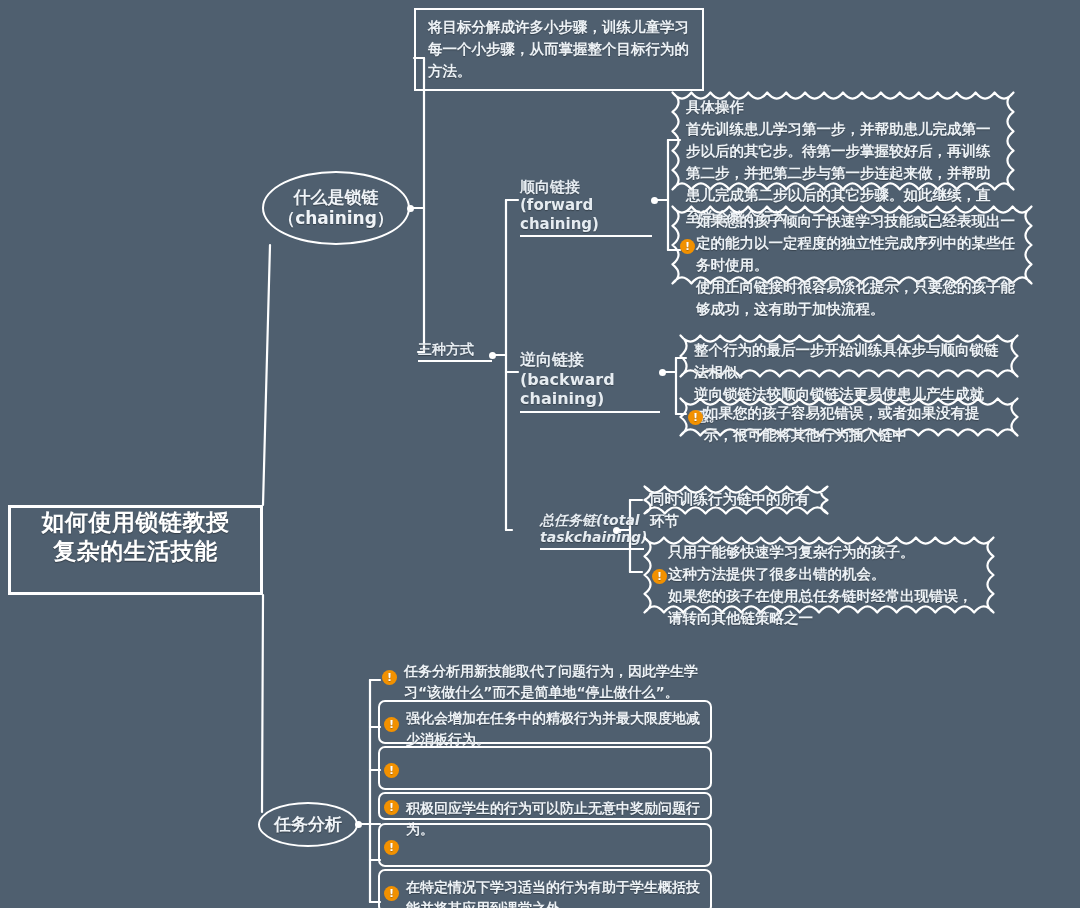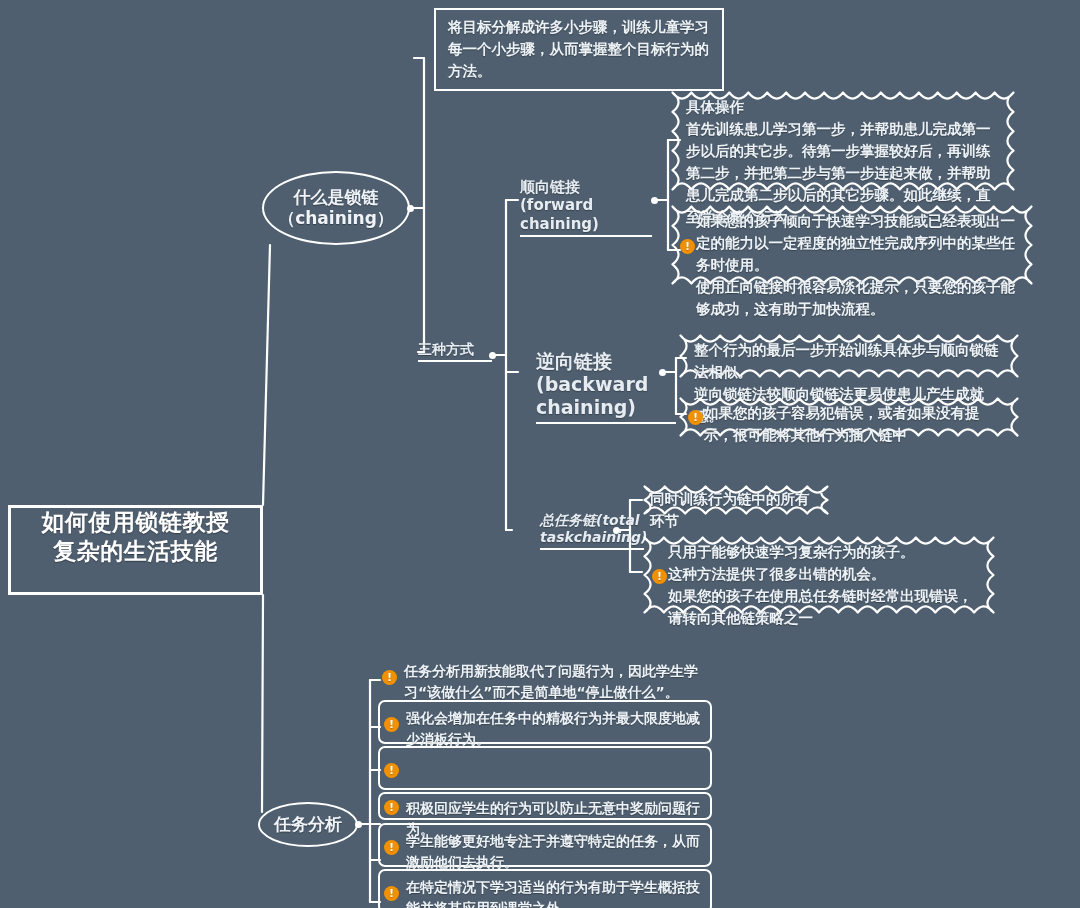--- a/index.html
+++ b/index.html
@@ -43,31 +43,30 @@
   
   .ulabel{
     color:#E6ECF1;font-weight:bold;
     border-bottom:2px solid #FFFFFF;
     padding-bottom:2px;
     text-shadow:0 1px 1px rgba(0,0,0,.3);
     line-height:1.22;
   }
   .ulabel.l-three{left:418px;top:341px;font-size:14px;width:74px;}
   .ulabel.l-fwd{left:520px;top:178px;font-size:15px;width:132px;}
-  .ulabel.l-bwd{left:520px;top:350px;font-size:19px;width:140px;margin-left:16px;}
+  .ulabel.l-bwd{left:520px;top:350px;font-size:16px;width:140px;}
   .ulabel.l-tot{left:540px;top:512px;font-size:14px;width:104px;font-style:italic;}
 
   
   .rectbox{
     border:2.5px solid #FFFFFF;
     padding:7px 12px;
     font-size:14.5px;line-height:1.5;
     font-weight:bold;color:#EDF2F6;
     text-shadow:0 1px 1px rgba(0,0,0,.3);
-    margin-left:20px;
   }
   .rectbox.top{left:414px;top:8px;width:290px;}
 
   
   .cloud{
     position:absolute;
     font-size:14.5px;line-height:1.52;
     font-weight:bold;color:#EDF2F6;
     text-shadow:0 1px 1px rgba(0,0,0,.3);
   }
@@ -277,21 +276,20 @@
     <span class="warn" style="left:4px;top:6px;">
       <span>!</span>
     </span>
     <span>积极回应学生的行为可以防止无意中奖励问题行为。</span>
   </div>
 
   <div class="item" style="left:378px;top:823px;width:334px;height:44px;">
     <span class="warn" style="left:4px;top:15px;">
       <span>!</span>
     </span>
-    <span>学生能够更好地专注于并遵守特定的任务，从而激励他们去执行。</span>
   </div>
 
   <div class="item" style="left:378px;top:869px;width:334px;height:44px;">
     <span class="warn" style="left:4px;top:15px;">
       <span>!</span>
     </span>
     <span>在特定情况下学习适当的行为有助于学生概括技能并将其应用到课堂之外</span>
   </div>
 
 </div>

